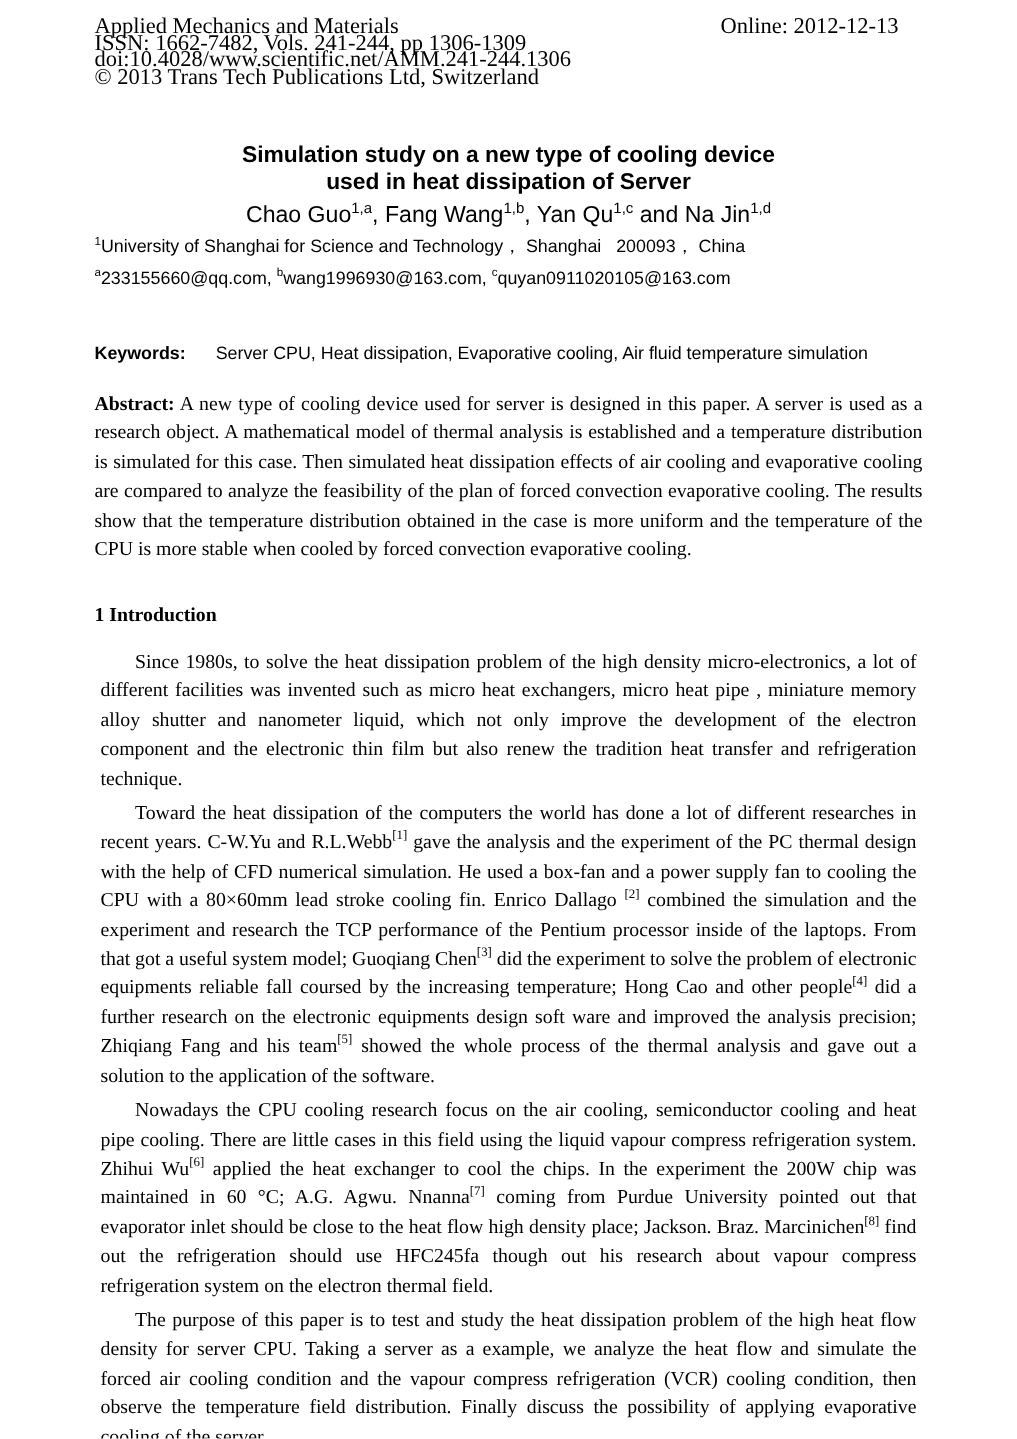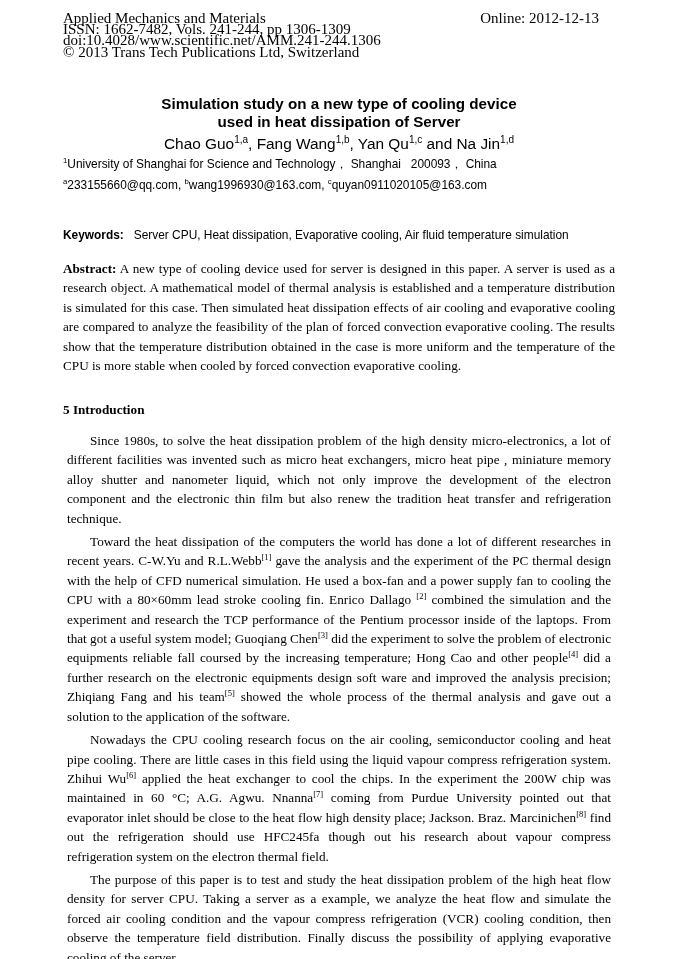--- a/index.html
+++ b/index.html
@@ -10,21 +10,21 @@
   .header .right { position: absolute; right: 16px; top: 0; white-space: nowrap; }
   .title { position: absolute; top: 79px; left: 63px; width: 552px; text-align: center;
            font-family: "Liberation Sans", sans-serif; font-weight: bold; font-size: 15.2px; line-height: 17.5px; margin-top: 16px; }
   .authors { position: absolute; top: 135px; left: 63px; width: 552px; text-align: center;
              font-family: "Liberation Sans", sans-serif; font-size: 15.4px; line-height: 18px; }
   .affil { position: absolute; top: 154px; left: 63px; width: 552px; 
            font-family: "Liberation Sans", sans-serif; font-size: 11.9px; line-height: 21px; }
   sup { font-size: 65%; vertical-align: super; line-height: 0; }
   .keywords { position: absolute; top: 228px; left: 63px; width: 560px; white-space: nowrap;
               font-family: "Liberation Sans", sans-serif; font-size: 11.9px; }
-  .keywords .kw-label { font-weight: bold; margin-right: 10px; }
+  .keywords .kw-label { font-weight: bold; margin-right: 20px; }
   .body-text { font-family: "Liberation Serif", serif; font-size: 13.2px; line-height: 19.4px;
                text-align: justify; }
   .abstract { position: absolute; top: 259px; left: 63px; width: 552px; }
   .abstract .abs-label { font-weight: bold; }
   .intro-heading { position: absolute; top: 402px; left: 63px; font-family: "Liberation Serif", serif;
                    font-weight: bold; font-size: 13.2px; }
   .intro { position: absolute; top: 427px; left: 63px; width: 552px; }
   .intro p { margin: 4px; text-indent: 23px; }
 </style>
 </head>
@@ -55,20 +55,20 @@
 </div>
 
 <div class="keywords">
   <span class="kw-label">Keywords:</span><span>Server CPU, Heat dissipation, Evaporative cooling, Air fluid temperature simulation</span>
 </div>
 
 <div class="abstract body-text">
   <span class="abs-label">Abstract:</span><span> A new type of cooling device used for server is designed in this paper. A server is used as a research object. A mathematical model of thermal analysis is established and a temperature distribution is simulated for this case. Then simulated heat dissipation effects of air cooling and evaporative cooling are compared to analyze the feasibility of the plan of forced convection evaporative cooling. The results show that the temperature distribution obtained in the case is more uniform and the temperature of the CPU is more stable when cooled by forced convection evaporative cooling.</span>
 </div>
 
-<div class="intro-heading">5 Introduction</div>
+<div class="intro-heading">1 Introduction</div>
 
 <div class="intro body-text">
   <p>Since 1980s, to solve the heat dissipation problem of the high density micro-electronics, a lot of different facilities was invented such as micro heat exchangers, micro heat pipe , miniature memory alloy shutter and nanometer liquid, which not only improve the development of the electron component and the electronic thin film but also renew the tradition heat transfer and refrigeration technique.</p>
   <p><span>Toward the heat dissipation of the computers the world has done a lot of different researches in recent years. C-W.Yu and R.L.Webb</span><sup>[1]</sup><span> gave the analysis and the experiment of the PC thermal design with the help of CFD numerical simulation. He used a box-fan and a power supply fan to cooling the CPU with a 80×60mm lead stroke cooling fin. Enrico Dallago </span><sup>[2]</sup><span> combined the simulation and the experiment and research the TCP performance of the Pentium processor inside of the laptops. From that got a useful system model; Guoqiang Chen</span><sup>[3]</sup><span> did the experiment to solve the problem of electronic equipments reliable fall coursed by the increasing temperature; Hong Cao and other people</span><sup>[4]</sup><span> did a further research on the electronic equipments design soft ware and improved the analysis precision; Zhiqiang Fang and his team</span><sup>[5]</sup><span> showed the whole process of the thermal analysis and gave out a solution to the application of the software.</span></p>
   <p><span>Nowadays the CPU cooling research focus on the air cooling, semiconductor cooling and heat pipe cooling. There are little cases in this field using the liquid vapour compress refrigeration system. Zhihui Wu</span><sup>[6]</sup><span> applied the heat exchanger to cool the chips. In the experiment the 200W chip was maintained in 60 °C; A.G. Agwu. Nnanna</span><sup>[7]</sup><span> coming from Purdue University pointed out that evaporator inlet should be close to the heat flow high density place; Jackson. Braz. Marcinichen</span><sup>[8]</sup><span> find out the refrigeration should use HFC245fa though out his research about vapour compress refrigeration system on the electron thermal field.</span></p>
   <p>The purpose of this paper is to test and study the heat dissipation problem of the high heat flow density for server CPU. Taking a server as a example, we analyze the heat flow and simulate the forced air cooling condition and the vapour compress refrigeration (VCR) cooling condition, then observe the temperature field distribution. Finally discuss the possibility of applying evaporative cooling of the server.</p>
 </div>
 
 </body></html>

